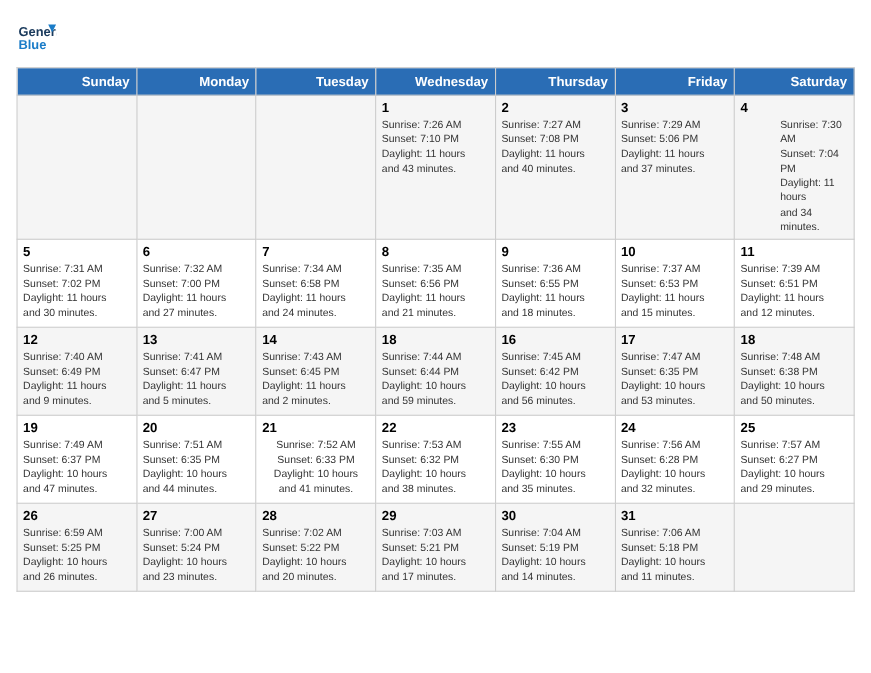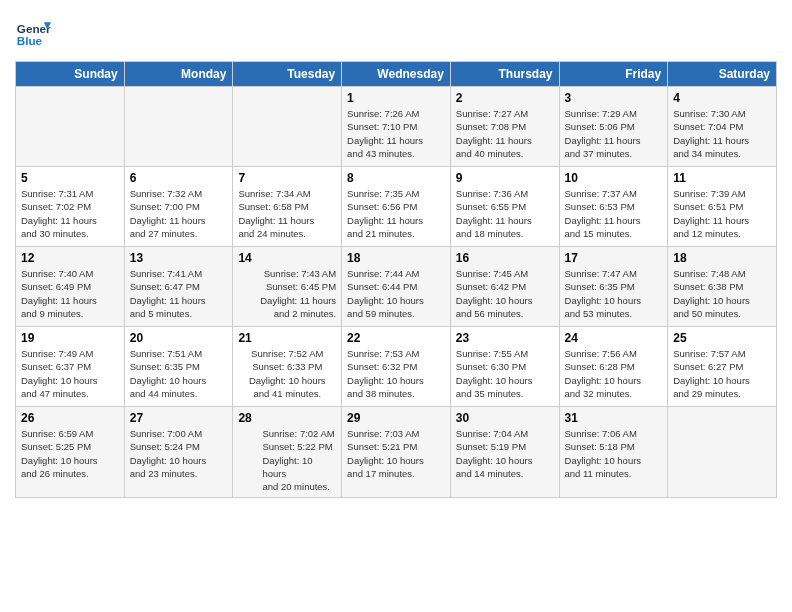--- a/index.html
+++ b/index.html
@@ -121,21 +121,21 @@
         </td>
         <td>
           <div class="day-number">3</div>
           <div class="day-info" style="white-space: pre-line;">Sunrise: 7:29 AM
 Sunset: 5:06 PM
 Daylight: 11 hours
 and 37 minutes.</div>
         </td>
         <td>
           <div class="day-number">4</div>
-          <div class="day-info" style="white-space: pre-line;">Sunrise: 7:30 AM
+          <div class="day-info" style="white-space: pre-line; margin-left: 36px;">Sunrise: 7:30 AM
 Sunset: 7:04 PM
 Daylight: 11 hours
 and 34 minutes.</div>
         </td>
       </tr>
       <tr>
         <td>
           <div class="day-number">5</div>
           <div class="day-info" style="white-space: pre-line;">Sunrise: 7:31 AM
 Sunset: 7:02 PM
@@ -195,21 +195,21 @@
         </td>
         <td>
           <div class="day-number">13</div>
           <div class="day-info" style="white-space: pre-line;">Sunrise: 7:41 AM
 Sunset: 6:47 PM
 Daylight: 11 hours
 and 5 minutes.</div>
         </td>
         <td>
           <div class="day-number">14</div>
-          <div class="day-info" style="white-space: pre-line; text-align: right;">Sunrise: 7:43 AM
+          <div class="day-info" style="white-space: pre-line;">Sunrise: 7:43 AM
 Sunset: 6:45 PM
 Daylight: 11 hours
 and 2 minutes.</div>
         </td>
         <td>
           <div class="day-number">18</div>
           <div class="day-info" style="white-space: pre-line;">Sunrise: 7:44 AM
 Sunset: 6:44 PM
 Daylight: 10 hours
 and 59 minutes.</div>
@@ -297,21 +297,21 @@
         </td>
         <td>
           <div class="day-number">27</div>
           <div class="day-info" style="white-space: pre-line;">Sunrise: 7:00 AM
 Sunset: 5:24 PM
 Daylight: 10 hours
 and 23 minutes.</div>
         </td>
         <td>
           <div class="day-number">28</div>
-          <div class="day-info" style="white-space: pre-line; margin-left: 24px;">Sunrise: 7:02 AM
+          <div class="day-info" style="white-space: pre-line;">Sunrise: 7:02 AM
 Sunset: 5:22 PM
 Daylight: 10 hours
 and 20 minutes.</div>
         </td>
         <td>
           <div class="day-number">29</div>
           <div class="day-info" style="white-space: pre-line;">Sunrise: 7:03 AM
 Sunset: 5:21 PM
 Daylight: 10 hours
 and 17 minutes.</div>

